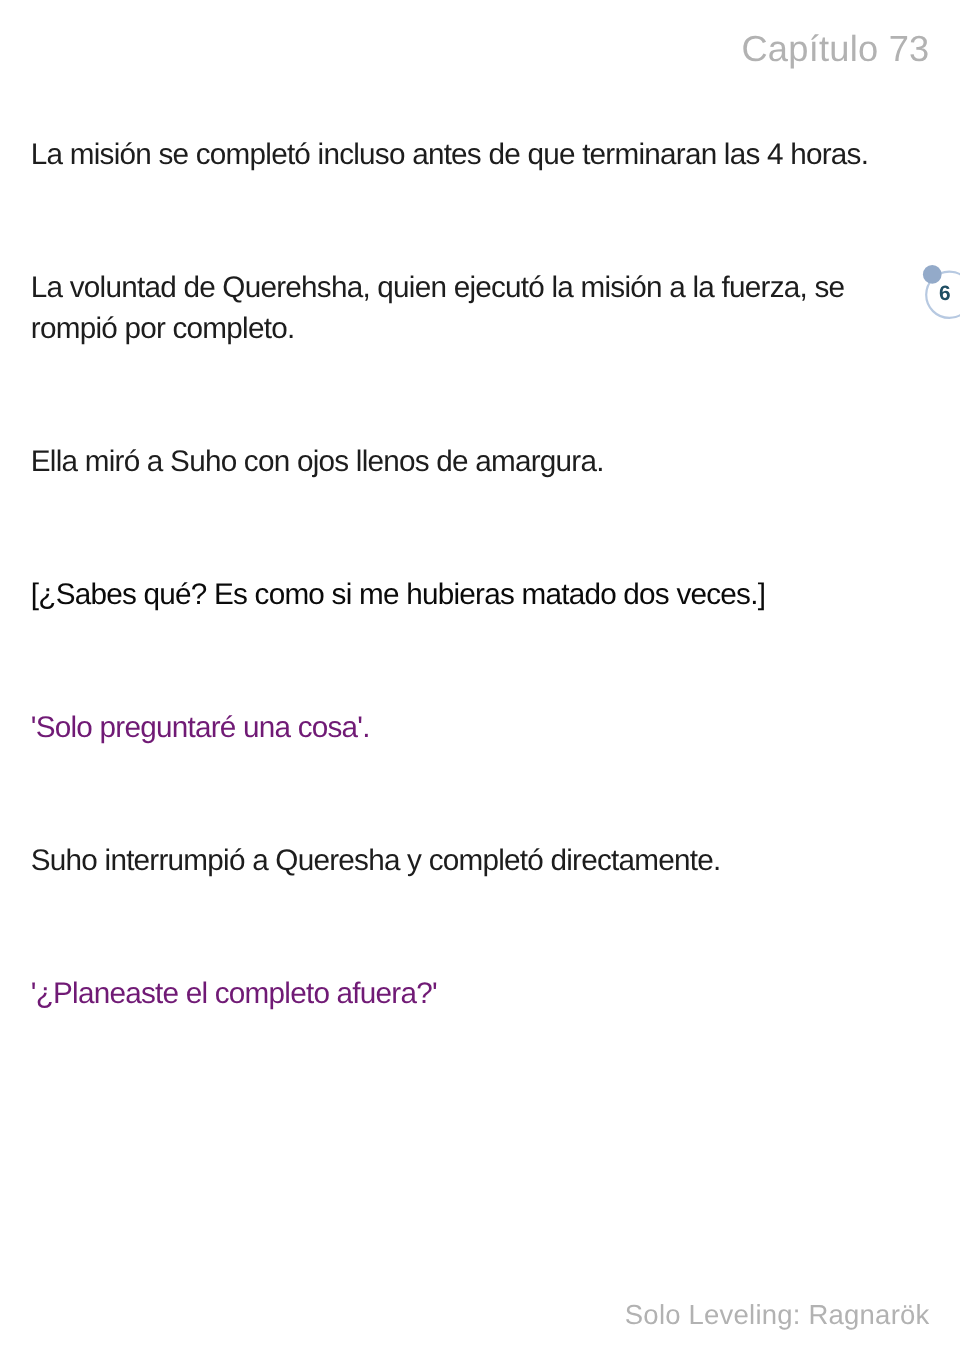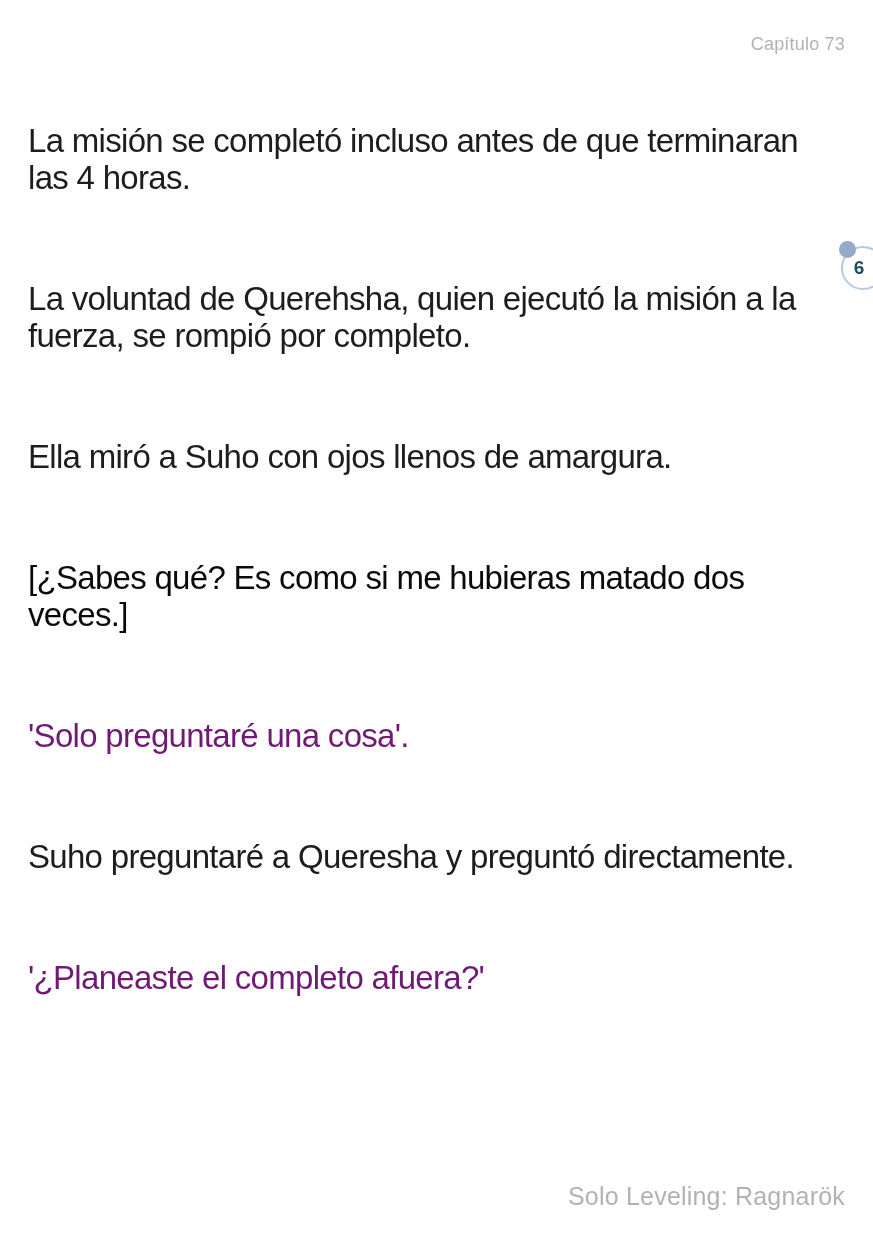--- a/index.html
+++ b/index.html
@@ -12,34 +12,34 @@
     width: 873px;
     height: 1240px;
     background: #ffffff;
     overflow: hidden;
     font-family: "Liberation Sans", sans-serif;
   }
   .chapter-header {
     position: absolute;
     top: 30px;
     right: 28px;
-    font-size: 18px;
+    font-size: 33px;
     line-height: 28px;
     color: #b2b2b2;
     letter-spacing: 0.2px;
   }
   .content {
     position: absolute;
     top: 122px;
     left: 28px;
     width: 806px;
   }
   .content p {
     margin: 0 0 84px 0;
-    font-size: 33px;
+    font-size: 27px;
     line-height: 37px;
     letter-spacing: -0.7px;
     color: #1d1d1d;
   }
   .content p.bold {
     font-weight: 400;
     color: #0a0a0a;
   }
   .content p.blue {
     color: #701a75;
@@ -94,21 +94,21 @@
 <div class="page">
 
   <div class="chapter-header">Capítulo 73</div>
 
   <div class="content">
     <p>La misión se completó incluso antes de que terminaran las 4 horas.</p>
     <p>La voluntad de Querehsha, quien ejecutó la misión a la fuerza, se rompió por completo.</p>
     <p>Ella miró a Suho con ojos llenos de amargura.</p>
     <p class="bold">[¿Sabes qué? Es como si me hubieras matado dos veces.]</p>
     <p class="blue">'Solo preguntaré una cosa'.</p>
-    <p>Suho preguntaré a Queresha y preguntó directamente.</p>
+    <p>Suho interrumpió a Queresha y completó directamente.</p>
     <p class="blue">'¿Planeaste el completo afuera?'</p>
   </div>
 
   <div class="annotation-badge">
     <span class="annotation-count">6</span>
   </div>
   <div class="annotation-dot"></div>
 
   <div class="footer">
     <span>Solo Leveling: Ragnarök</span>

